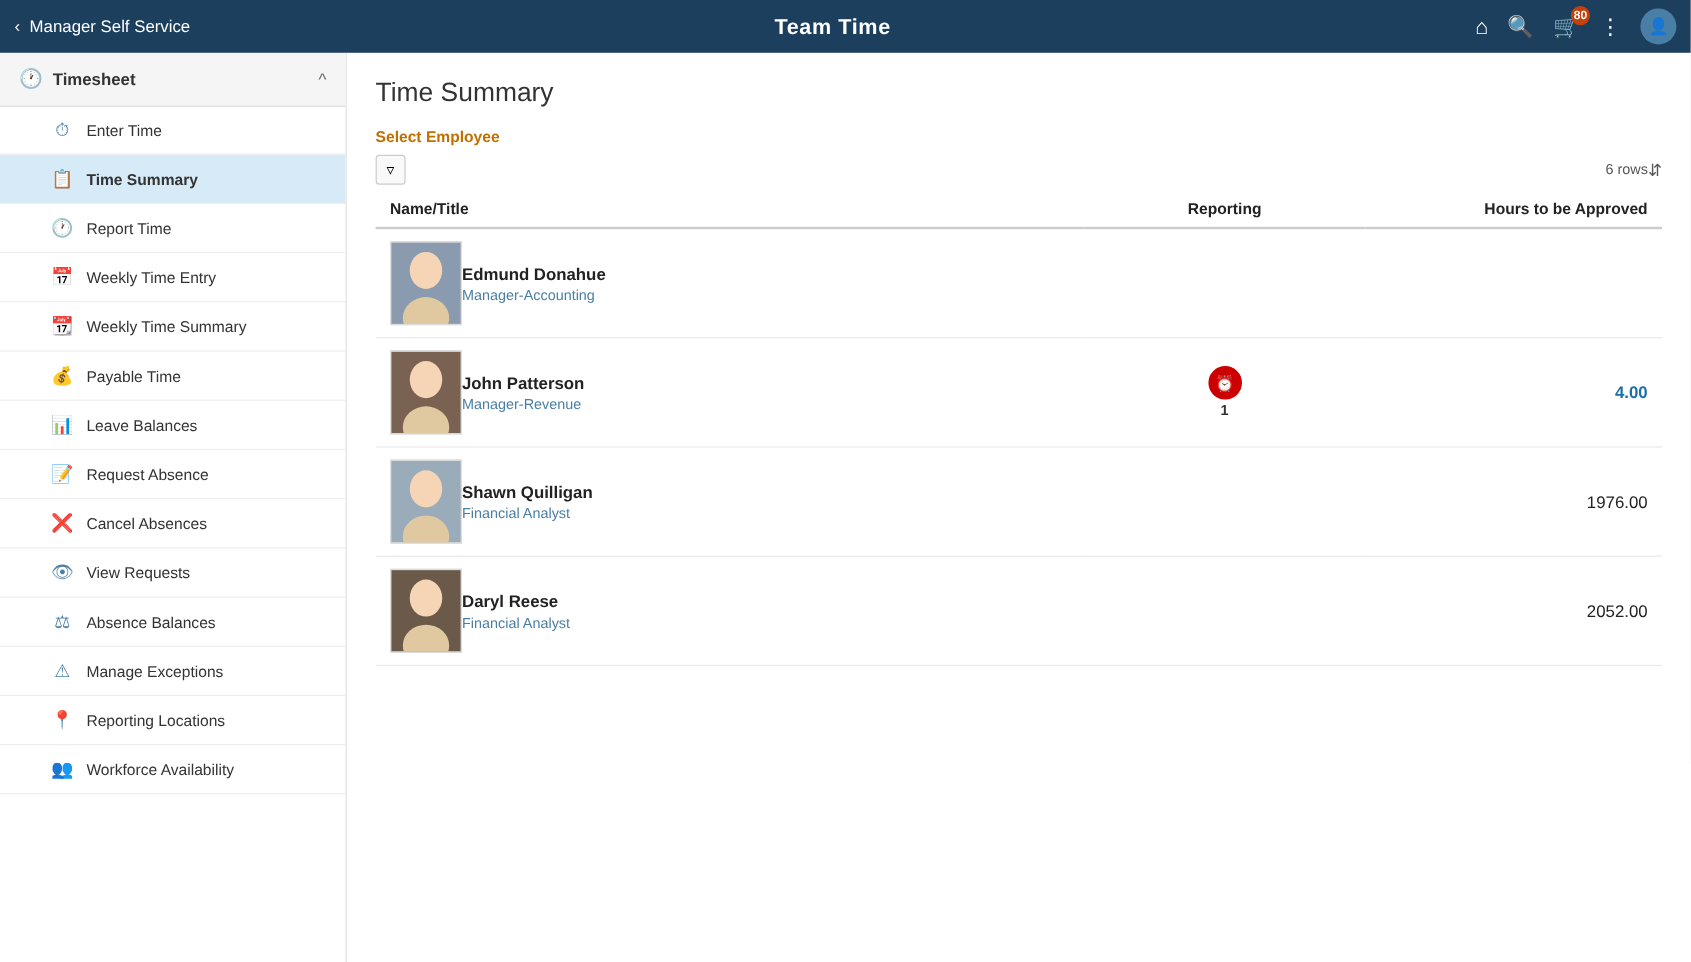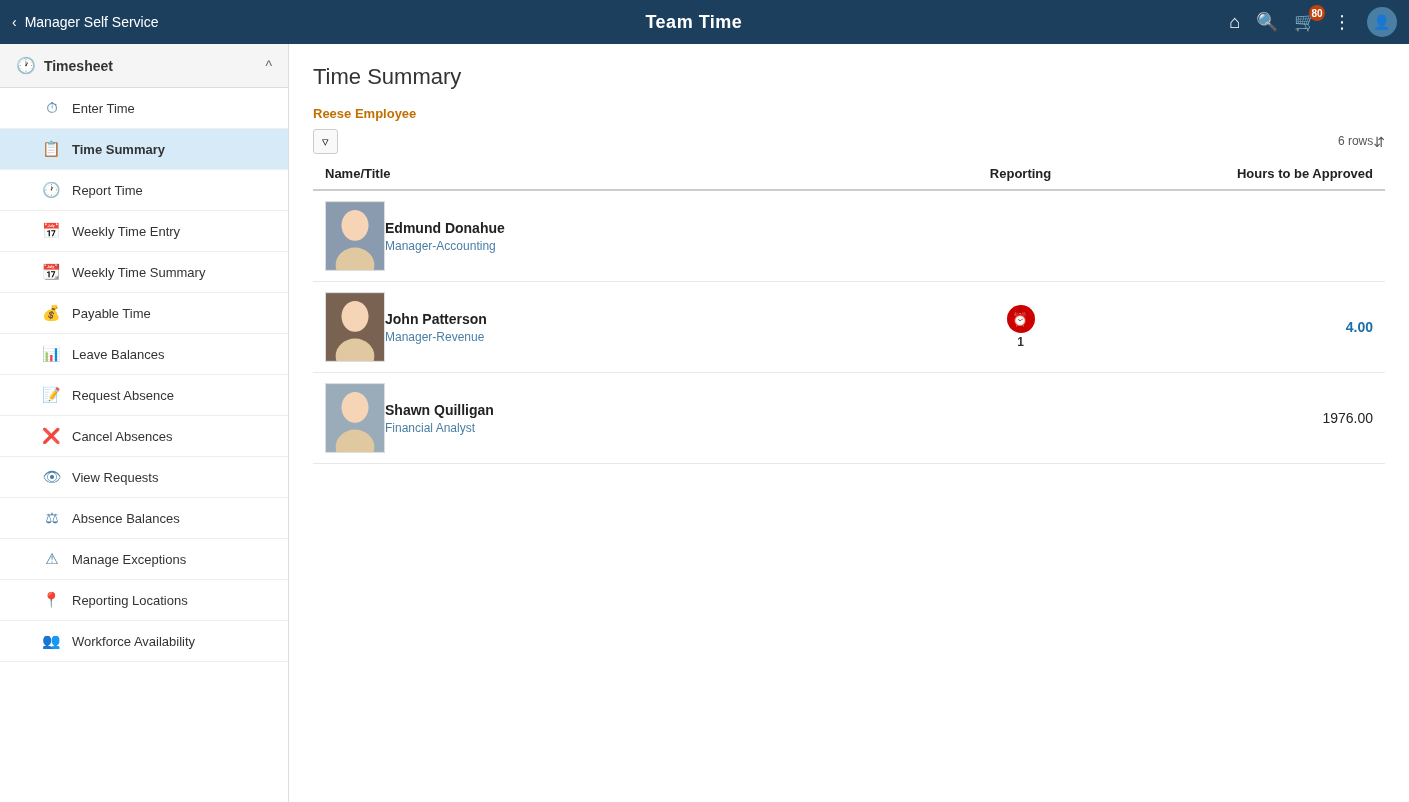--- a/index.html
+++ b/index.html
@@ -335,21 +335,21 @@
     </div>
     <div class="sidebar-item">
       <span class="sidebar-item-icon">👥</span>
       <span>Workforce Availability</span>
     </div>
   </div>
 
   <div class="content">
     <h1 class="page-title">Time Summary</h1>
 
-    <div class="select-employee-label">Reese Employee</div>
+    <div class="select-employee-label">Select Employee</div>
 
     <div class="table-toolbar">
       <button class="filter-btn">▿</button>
       <div style="display:flex;align-items:flex-start;gap:0;">
         <span style="color:#555;font-size:12px;">6 rows</span>
         <button class="sort-btn">⇵</button>
       </div>
     </div>
 
     <table class="data-table">
@@ -415,16 +415,35 @@
         </div>
         <div>
           <div class="employee-name">Shawn Quilligan</div>
           <div class="employee-title">Financial Analyst</div>
         </div>
       </div>
             </td>
             <td class="td-exceptions"></td>
             <td class="td-hours">1976.00</td>
           </tr>
+          <tr>
+            <td>
+      <div class="td-name">
+        <div class="employee-photo">
+          <svg width="60" height="70" viewBox="0 0 60 70" xmlns="http://www.w3.org/2000/svg">
+      <rect width="60" height="70" fill="#6b5a4a"></rect>
+      <ellipse cx="30" cy="24" rx="14" ry="16" fill="#f5d5b5"></ellipse>
+      <ellipse cx="30" cy="65" rx="20" ry="18" fill="#e0c9a0"></ellipse>
+    </svg>
+        </div>
+        <div>
+          <div class="employee-name">Daryl Reese</div>
+          <div class="employee-title">Financial Analyst</div>
+        </div>
+      </div>
+            </td>
+            <td class="td-exceptions"></td>
+            <td class="td-hours">2052.00</td>
+          </tr>
         </tbody>
     </table>
   </div>
 </div>
 
 </body></html>

